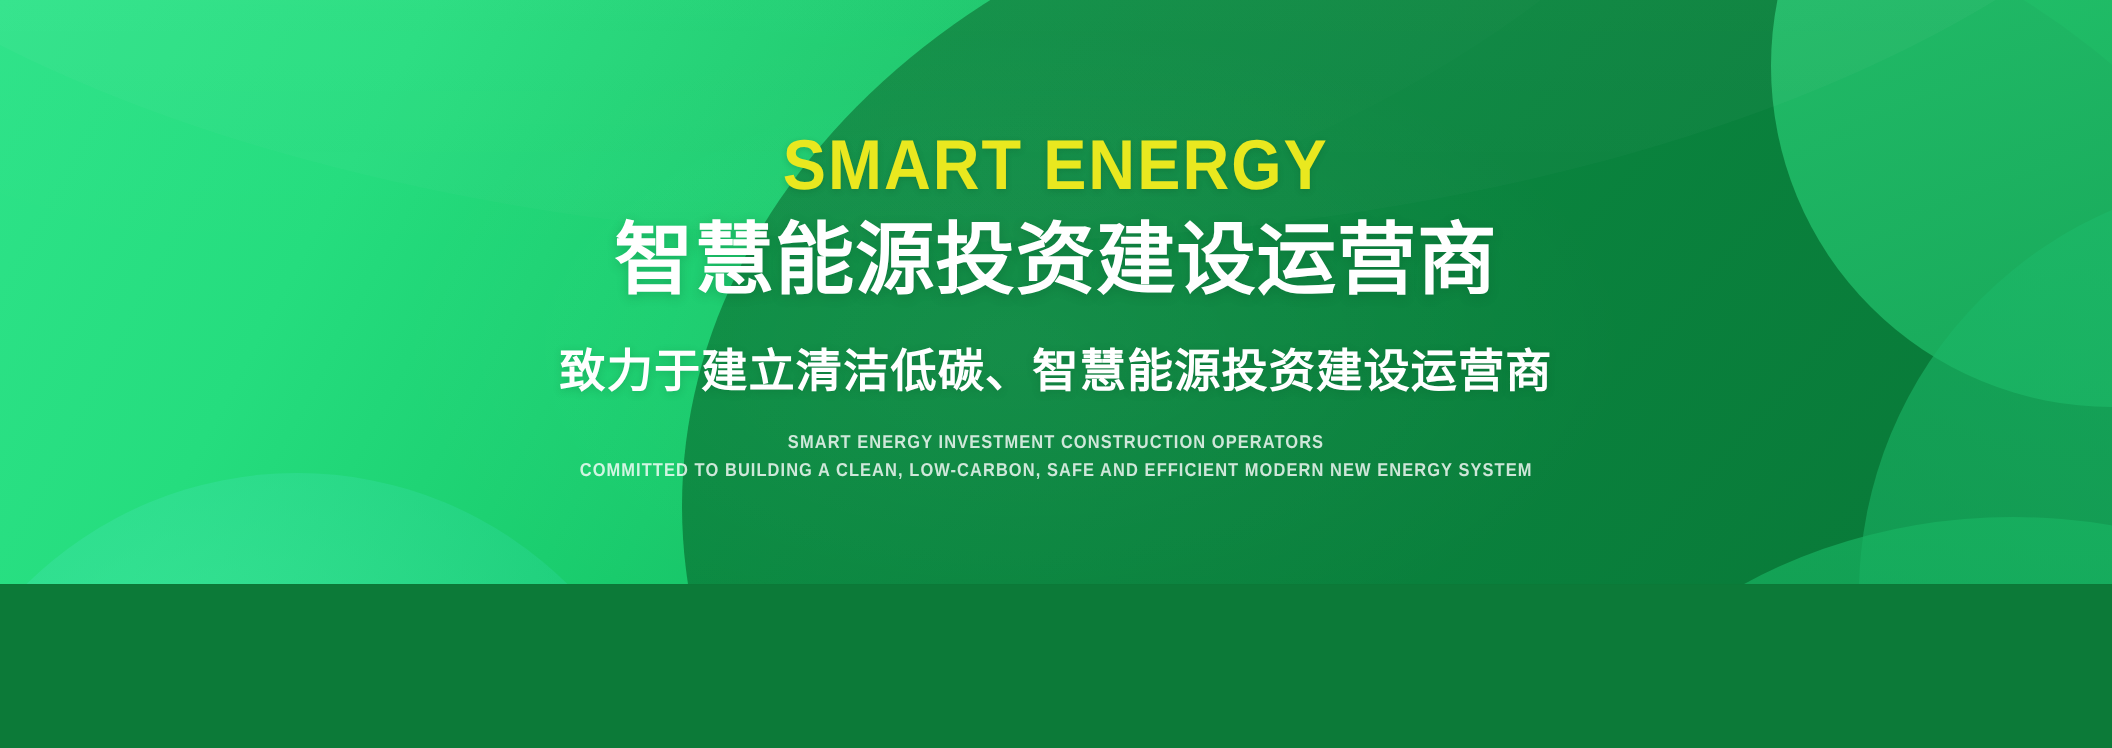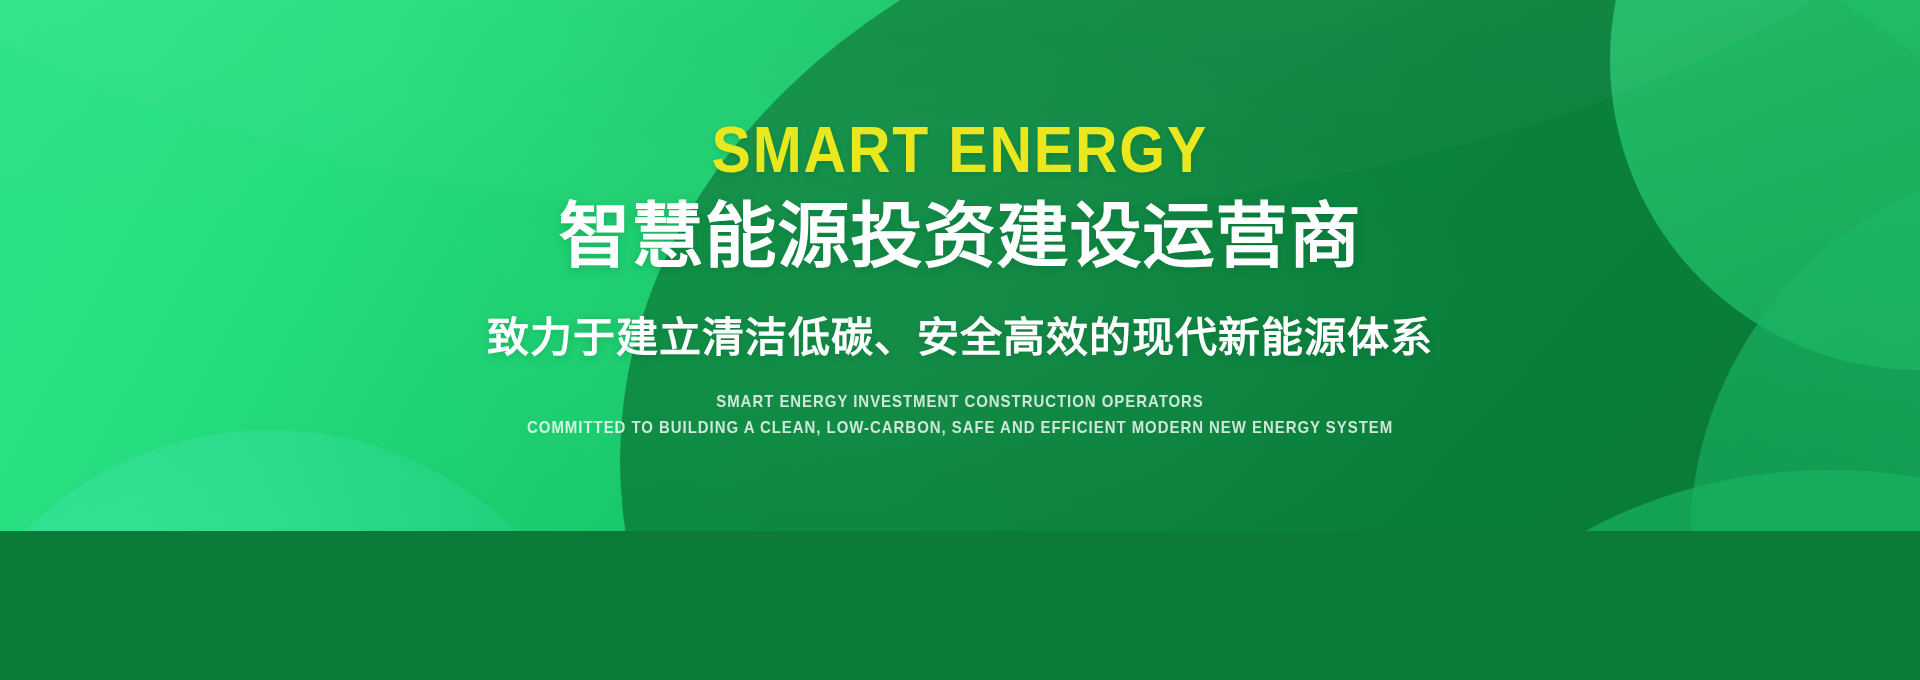--- a/index.html
+++ b/index.html
@@ -217,21 +217,21 @@
     <div class="shape circle-bl"></div>
     <div class="sheen"></div>
   </div>
 
   <div class="content">
 
     <h1 class="title-en">SMART ENERGY</h1>
 
     <h2 class="title-cn">智慧能源投资建设运营商</h2>
 
-    <p class="subtitle-cn">致力于建立清洁低碳、安全高效的现代新能源体系</p>
+    <p class="subtitle-cn">致力于建立清洁低碳、智慧能源投资建设运营商</p>
 
     <div class="tagline-block">
       <p class="tagline">SMART ENERGY INVESTMENT CONSTRUCTION OPERATORS</p>
       <p class="tagline">COMMITTED TO BUILDING A CLEAN, LOW-CARBON, SAFE AND EFFICIENT MODERN NEW ENERGY SYSTEM</p>
     </div>
 
   </div>
 </div>
 
 </body></html>

